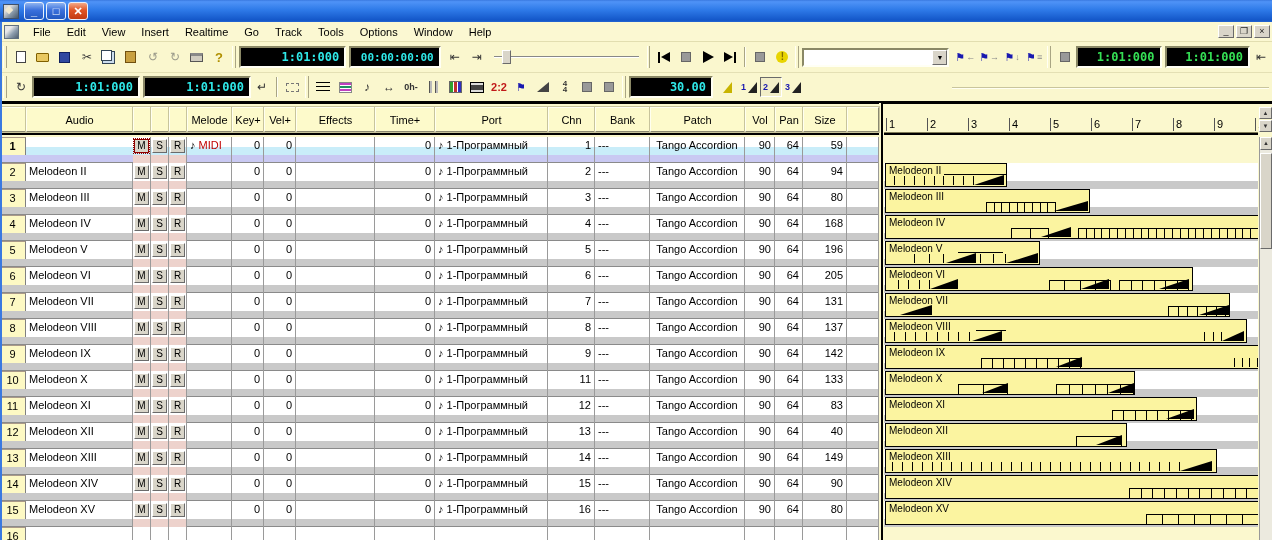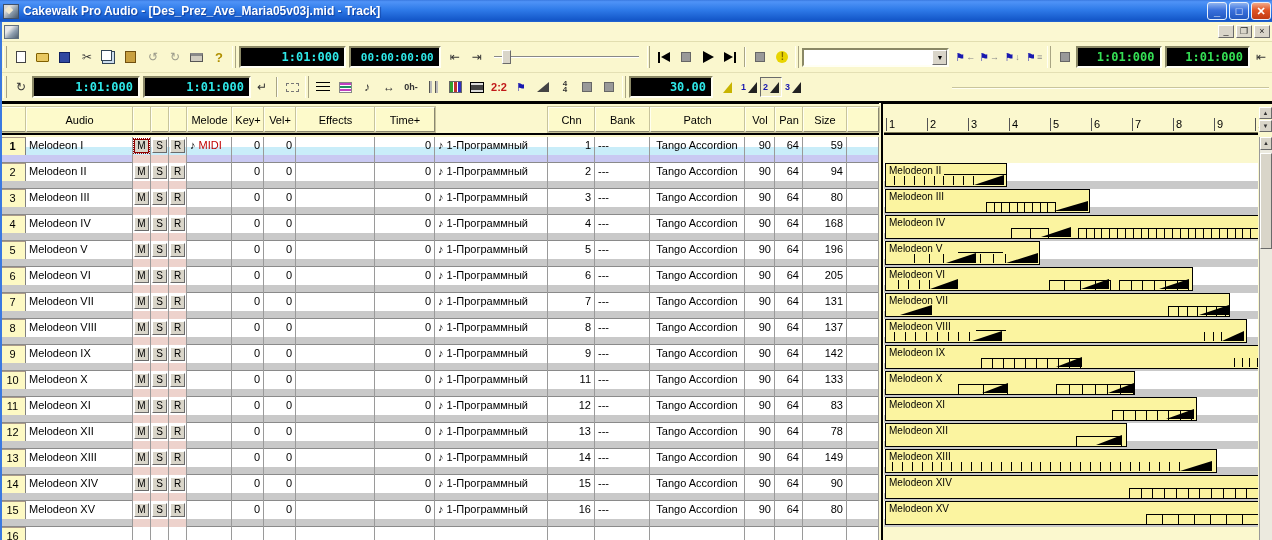--- a/index.html
+++ b/index.html
@@ -134,28 +134,40 @@
   .vsb{position:absolute;left:0;width:12px;height:13px;background:#D9D5C9;border:1px solid;border-color:#fff #6a6a6a #6a6a6a #fff;
     font-size:6px;line-height:11px;text-align:center;color:#333;}
   .vthumb{position:absolute;left:0;width:12px;background:#D9D5C9;border:1px solid;border-color:#fff #6a6a6a #6a6a6a #fff;}
   .leftedge{position:absolute;left:0;top:22px;bottom:0;width:2px;background:#3A79E0;}
 </style>
 </head>
 <body>
 
 <div class="titlebar">
   <span class="appicon"></span>
-  <span class="titletext">Cakewalk Pro Audio - [Des_Prez_Ave_Maria05v03j.mid - Track]</span>
   <span class="cb">_</span>
   <span class="cb">□</span>
   <span class="cb close">✕</span>
 </div>
 
 <div class="menubar">
   <span class="docicon"></span>
+  <span id="menu-items" style="display:flex;">
+      <span class="menu-item">File</span>
+      <span class="menu-item">Edit</span>
+      <span class="menu-item">View</span>
+      <span class="menu-item">Insert</span>
+      <span class="menu-item">Realtime</span>
+      <span class="menu-item">Go</span>
+      <span class="menu-item">Track</span>
+      <span class="menu-item">Tools</span>
+      <span class="menu-item">Options</span>
+      <span class="menu-item">Window</span>
+      <span class="menu-item">Help</span>
+    </span>
   <span class="menu-spacer"></span>
   <span id="child-buttons" style="display:flex;">
       <span class="mcb">_</span>
       <span class="mcb">❐</span>
       <span class="mcb">×</span>
     </span>
 </div>
 
 <div class="tbrow" id="tb1">
   <span class="grip"></span>
@@ -353,35 +365,35 @@
       <div class="hc" style="left: 0px; width: 26px;"></div>
       <div class="hc" style="left: 26px; width: 107px;">Audio</div>
       <div class="hc" style="left: 133px; width: 18px;"></div>
       <div class="hc" style="left: 151px; width: 18px;"></div>
       <div class="hc" style="left: 169px; width: 18px;"></div>
       <div class="hc" style="left: 187px; width: 45px;">Melode</div>
       <div class="hc" style="left: 232px; width: 32px;">Key+</div>
       <div class="hc" style="left: 264px; width: 32px;">Vel+</div>
       <div class="hc" style="left: 296px; width: 79px;">Effects</div>
       <div class="hc" style="left: 375px; width: 60px;">Time+</div>
+      <div class="hc" style="left: 435px; width: 113px;">Port</div>
       <div class="hc" style="left: 548px; width: 47px;">Chn</div>
       <div class="hc" style="left: 595px; width: 55px;">Bank</div>
       <div class="hc" style="left: 650px; width: 95px;">Patch</div>
       <div class="hc" style="left: 745px; width: 30px;">Vol</div>
       <div class="hc" style="left: 775px; width: 28px;">Pan</div>
       <div class="hc" style="left: 803px; width: 44px;">Size</div>
       <div class="hc" style="left: 847px; width: 32px;"></div>
     </div>
   <div class="rbody" id="rbody">
       <div class="trow" style="top: 0px;">
         <div class="bm sel"></div>
         <div class="bs sel"></div>
         <div class="pstrip"></div>
         <div class="numc b">1</div>
-        <div class="tcell" style="left: 26px; width: 107px;">Melodeon I</div>
         <div class="tcell" style="left: 133px; width: 18px;"></div>
         <div class="msrb focus" style="left: 134px;">M</div>
         <div class="tcell" style="left: 151px; width: 18px;"></div>
         <div class="msrb" style="left: 152px;">S</div>
         <div class="tcell" style="left: 169px; width: 18px;"></div>
         <div class="msrb" style="left: 170px;">R</div>
         <div class="tcell" style="left: 187px; width: 45px;"><span class="noteg">♪ </span><span class="srcmidi">MIDI</span></div>
         <div class="tcell r" style="left: 232px; width: 32px;">0</div>
         <div class="tcell r" style="left: 264px; width: 32px;">0</div>
         <div class="tcell" style="left: 296px; width: 79px;"></div>
@@ -671,21 +683,21 @@
         <div class="tcell r" style="left: 232px; width: 32px;">0</div>
         <div class="tcell r" style="left: 264px; width: 32px;">0</div>
         <div class="tcell" style="left: 296px; width: 79px;"></div>
         <div class="tcell r" style="left: 375px; width: 60px;">0</div>
         <div class="tcell" style="left: 435px; width: 113px;"><span class="noteg">♪ </span>1-Программный</div>
         <div class="tcell r" style="left: 548px; width: 47px;">13</div>
         <div class="tcell" style="left: 595px; width: 55px;">---</div>
         <div class="tcell c" style="left: 650px; width: 95px;">Tango Accordion</div>
         <div class="tcell r" style="left: 745px; width: 30px;">90</div>
         <div class="tcell r" style="left: 775px; width: 28px;">64</div>
-        <div class="tcell r" style="left: 803px; width: 44px;">78</div>
+        <div class="tcell r" style="left: 803px; width: 44px;">40</div>
         <div class="tcell" style="left: 847px; width: 32px;"></div>
       </div>
       <div class="trow" style="top: 312px;">
         <div class="bm"></div>
         <div class="bs"></div>
         <div class="pstrip"></div>
         <div class="numc">13</div>
         <div class="tcell" style="left: 26px; width: 107px;">Melodeon XIII</div>
         <div class="tcell" style="left: 133px; width: 18px;"></div>
         <div class="msrb" style="left: 134px;">M</div>

